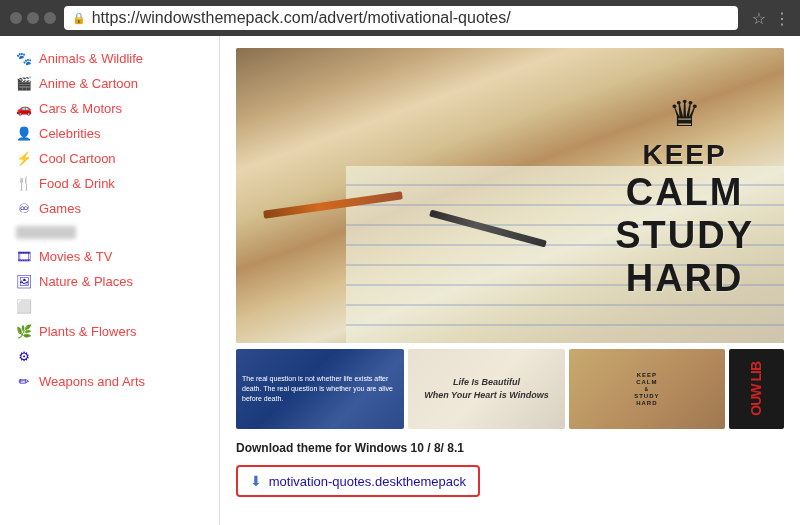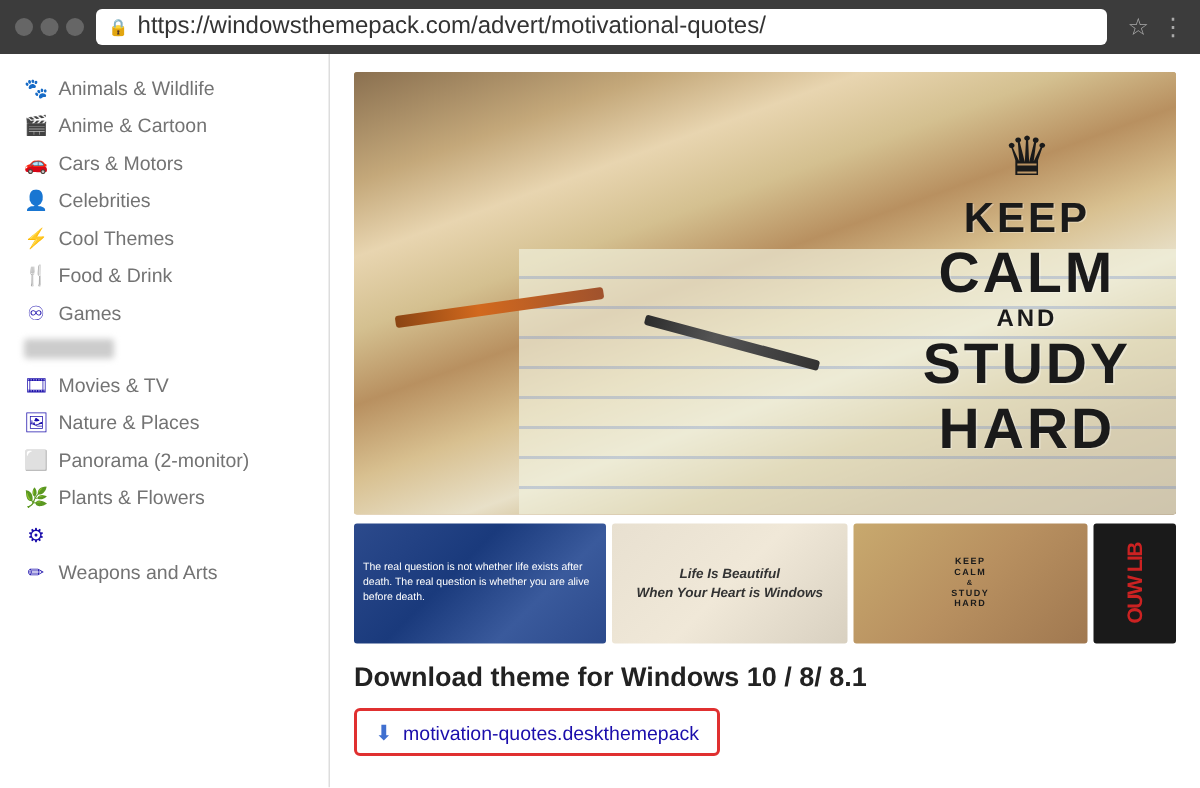--- a/index.html
+++ b/index.html
@@ -86,21 +86,21 @@
       text-decoration: none;
     }
     .sidebar-item .si-icon {
       font-size: 13px;
       width: 16px;
       text-align: center;
       flex-shrink: 0;
     }
     .sidebar-item .si-label {
       font-size: 13px;
-      color: #737373;
+      color: #ef4444;
     }
     .sidebar-blur {
       display: flex;
       align-items: center;
       gap: 7px;
       padding: 5px 16px;
     }
     .blurred-item {
       width: 60px;
       height: 13px;
@@ -296,21 +296,21 @@
       transform: rotate(180deg);
     }
 
     
     .download-section {
       margin-top: 12px;
       max-width: 555px;
     }
 
     .download-title {
-      font-size: 18px;
+      font-size: 12px;
       font-weight: bold;
       color: #222;
       margin-bottom: 10px;
     }
 
     .download-link-box {
       border: 2px solid #e03030;
       border-radius: 4px;
       display: inline-flex;
       align-items: center;
@@ -359,21 +359,21 @@
     <a class="sidebar-item">
       <span class="si-icon">🚗</span>
       <span class="si-label">Cars &amp; Motors</span>
     </a>
     <a class="sidebar-item">
       <span class="si-icon">👤</span>
       <span class="si-label">Celebrities</span>
     </a>
     <a class="sidebar-item">
       <span class="si-icon">⚡</span>
-      <span class="si-label">Cool Themes</span>
+      <span class="si-label">Cool Cartoon</span>
     </a>
     <a class="sidebar-item">
       <span class="si-icon">🍴</span>
       <span class="si-label">Food &amp; Drink</span>
     </a>
     <a class="sidebar-item">
       <span class="si-icon">♾</span>
       <span class="si-label">Games</span>
     </a>
 
@@ -383,21 +383,20 @@
     <a class="sidebar-item">
       <span class="si-icon">🎞</span>
       <span class="si-label">Movies &amp; TV</span>
     </a>
     <a class="sidebar-item">
       <span class="si-icon">🖼</span>
       <span class="si-label">Nature &amp; Places</span>
     </a>
     <a class="sidebar-item">
       <span class="si-icon">⬜</span>
-      <span class="si-label">Panorama (2-monitor)</span>
     </a>
     <a class="sidebar-item">
       <span class="si-icon">🌿</span>
       <span class="si-label">Plants &amp; Flowers</span>
     </a>
     <a class="sidebar-item">
       <span class="si-icon">⚙</span>
     </a>
     <a class="sidebar-item">
       <span class="si-icon">✏</span>
@@ -411,21 +410,20 @@
       <div class="book-bg"></div>
       <div class="notebook-lines"></div>
 
       <div class="pen-decor pen1"></div>
       <div class="pen-decor pen2"></div>
 
       <div class="keep-calm-text">
         <span class="keep-calm-crown">♛</span>
         <span class="keep-calm-line kcl-keep">KEEP</span>
         <span class="keep-calm-line kcl-calm">CALM</span>
-        <span class="keep-calm-line kcl-and">AND</span>
         <span class="keep-calm-line kcl-study">STUDY</span>
         <span class="keep-calm-line kcl-hard">HARD</span>
       </div>
     </div>
 
     <div class="thumbnail-strip">
 
       <div class="thumb thumb-1">
         <span class="thumb-1-text">The real question is not whether life exists after death. The real question is whether you are alive before death.</span>
       </div>

